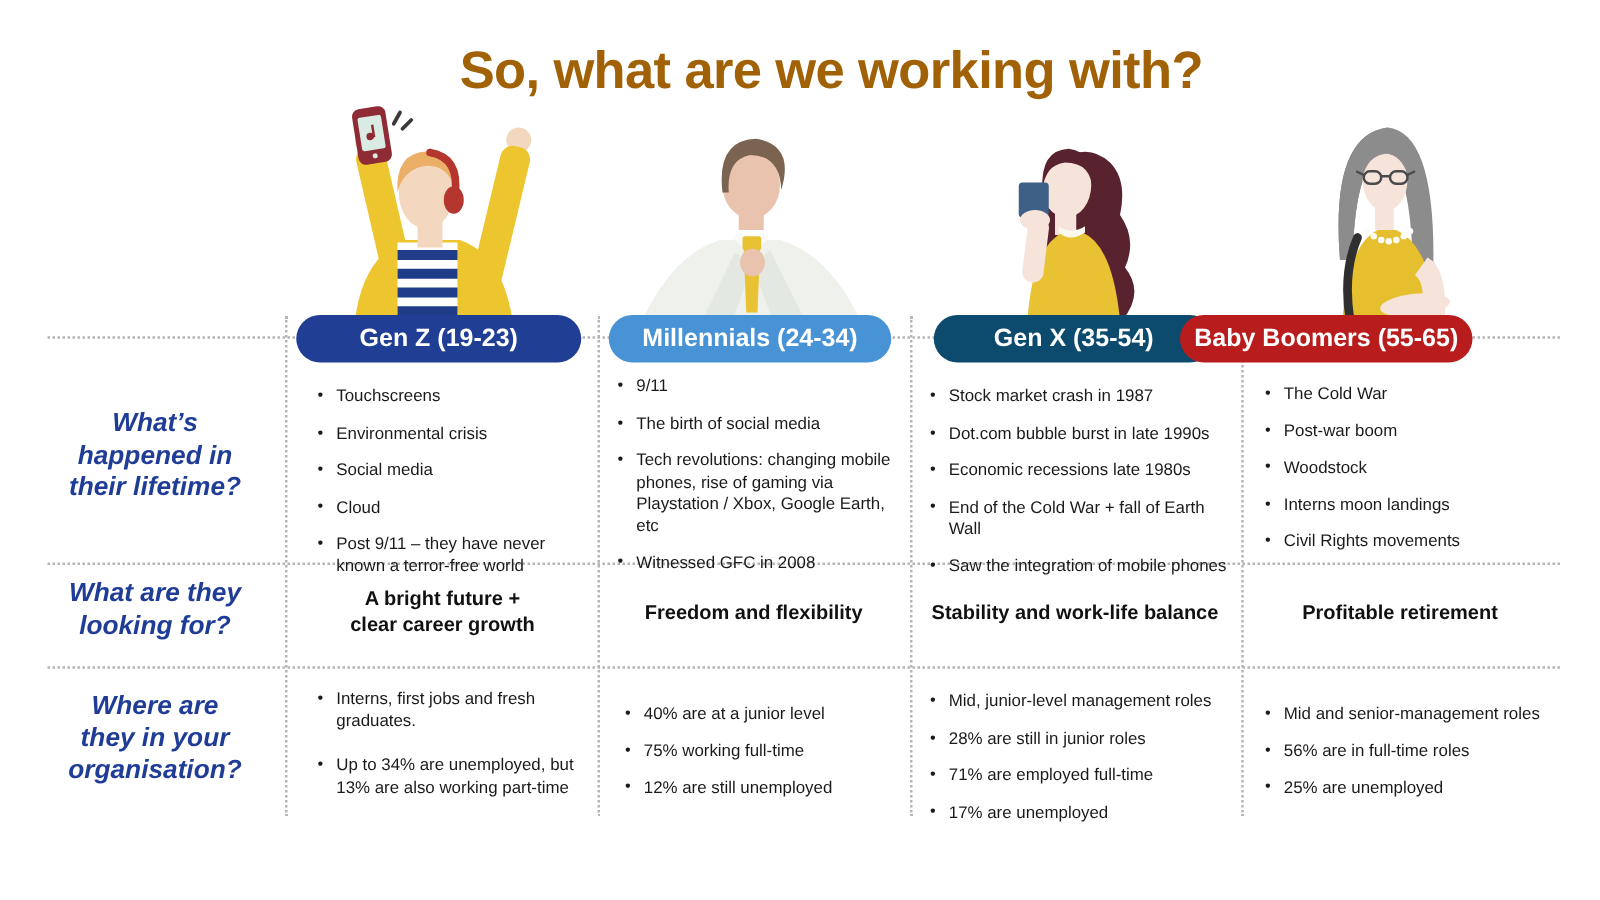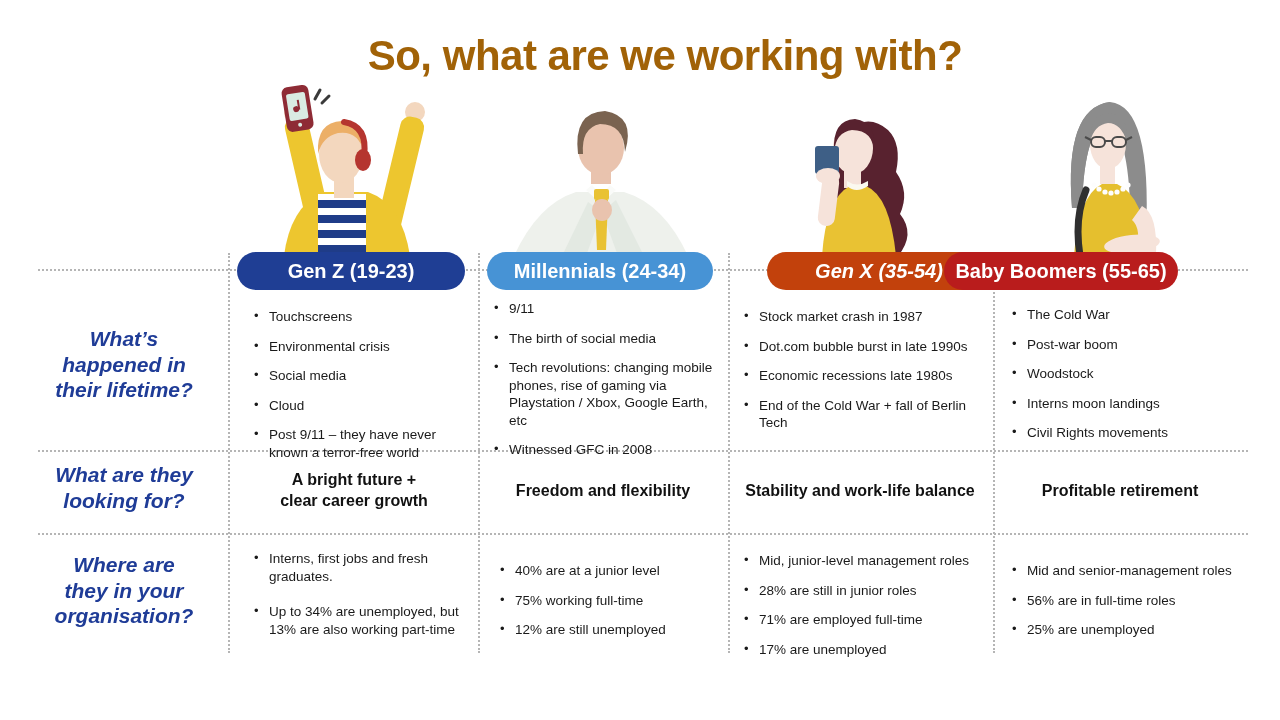--- a/index.html
+++ b/index.html
@@ -132,21 +132,21 @@
         <circle cx="106" cy="99" r="2.6"></circle>
       </g>
       <path d="M64,104 Q52,132 58,170" stroke="#2F2F2F" stroke-width="7" fill="none" stroke-linecap="round"></path>
       <path d="M120,120 Q136,128 134,170 L114,170 Q120,142 110,134 Z" fill="#F6E3DA"></path>
       <ellipse cx="110" cy="158" rx="28" ry="9" fill="#F6E3DA" transform="rotate(-6 110 158)"></ellipse>
     </svg>
   </div>
 
   <div class="pill" style="left: 237px; width: 228px; background: rgb(31, 62, 148);">Gen Z (19-23)</div>
   <div class="pill" style="left: 487px; width: 226px; background: rgb(71, 147, 213);">Millennials (24-34)</div>
-  <div class="pill" style="left: 767px; width: 224px; background: #c2410c; font-style: italic;">Gen X (35-54)</div>
+  <div class="pill" style="left: 747px; width: 224px; background: #0c4a6e;">Gen X (35-54)</div>
   <div class="pill" style="left: 944px; width: 234px; background: #b91c1c;">Baby Boomers (55-65)</div>
 
   <div class="row-label" style="left:30px;top:326px;width:188px">What’s
 happened in
 their lifetime?</div>
   <div class="row-label" style="left:30px;top:462px;width:188px">What are they
 looking for?</div>
   <div class="row-label" style="left:30px;top:552px;width:188px">Where are
 they in your
 organisation?</div>
@@ -166,21 +166,22 @@
         <li>The birth of social media</li>
         <li>Tech revolutions: changing mobile phones, rise of gaming via Playstation / Xbox, Google Earth, etc</li>
         <li>Witnessed GFC in 2008</li>
       </ul>
   </div>
   <div class="cell" style="left:736px;top:308px;width:254px">
     <ul class="gap-md">
         <li>Stock market crash in 1987</li>
         <li>Dot.com bubble burst in late 1990s</li>
         <li>Economic recessions late 1980s</li>
-        <li>End of the Cold War + fall of Berlin Tech</li>
+        <li>End of the Cold War + fall of Earth Wall</li>
+        <li>Saw the integration of mobile phones</li>
       </ul>
   </div>
   <div class="cell" style="left:1004px;top:306px;width:238px">
     <ul class="gap-md">
         <li>The Cold War</li>
         <li>Post-war boom</li>
         <li>Woodstock</li>
         <li>Interns moon landings</li>
         <li>Civil Rights movements</li>
       </ul>

